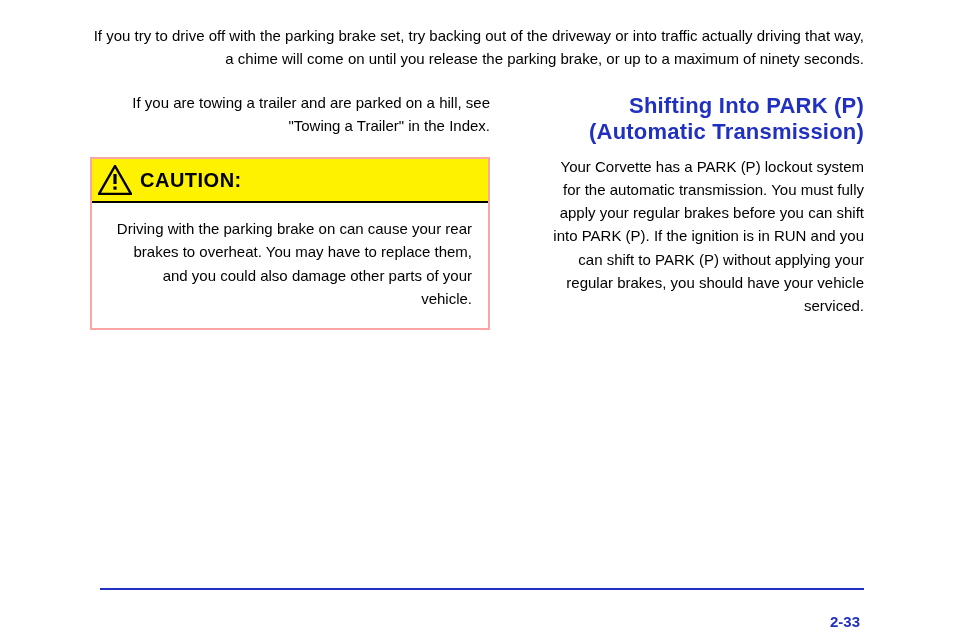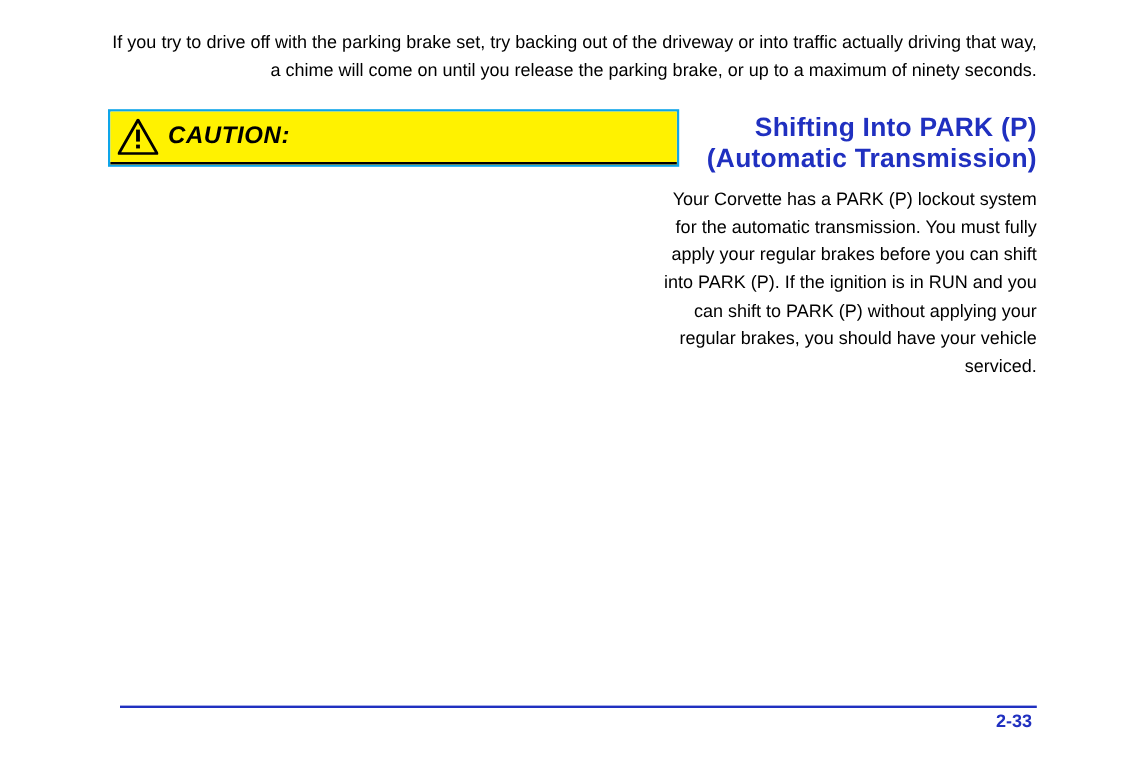--- a/index.html
+++ b/index.html
@@ -26,23 +26,22 @@
     align-items: flex-start;
   }
   .col-left { width: 400px; }
   .col-right { flex: 1; padding-top: 2px; }
   .para {
     font-size: 15px;
     line-height: 1.55;
     margin-bottom: 20px;
   }
   .caution-box {
-    width: 476px;
-    border: 2px solid #0ea5e9;
-    font-style: italic;
+    width: 400px;
+    border: 2px solid #fca5a5;
   }
   .caution-header {
     background: #fff200;
     border-bottom: 2px solid #000000;
     display: flex;
     align-items: center;
     gap: 8px;
     padding: 2px 6px 2px 6px;
     height: 44px;
   }
@@ -64,21 +63,21 @@
   .footer-line {
     position: absolute;
     left: 100px;
     right: 90px;
     bottom: 46px;
     border-top: 2px solid #2030c0;
   }
   .page-num {
     position: absolute;
     right: 94px;
-    bottom: 26px;
+    bottom: 6px;
     font-size: 15px;
     color: #2030c0;
     font-weight: bold;
   }
   .section-title {
     font-size: 22px;
     font-weight: bold;
     color: #2030c0;
     font-family: Arial, Helvetica, sans-serif;
     letter-spacing: 0.2px;
@@ -86,32 +85,34 @@
   }
 </style>
 </head>
 <body>
 
 <div class="page">
   <p class="main-body-text">If you try to drive off with the parking brake set, try backing out of the driveway or into traffic actually driving that way, a chime will come on until you release the parking brake, or up to a maximum of ninety seconds.</p>
 
   <div class="two-col">
     <div class="col-left">
+      <p class="para">If you are towing a trailer and are parked on a hill, see "Towing a Trailer" in the Index.</p>
 
       <div class="caution-box">
         <div class="caution-header">
           <span class="warn-icon">
             <svg viewBox="0 0 34 30" width="34" height="30">
               <path d="M17 1 L33 29 L1 29 Z" fill="none" stroke="#000" stroke-width="2.4" stroke-linejoin="round"></path>
               <rect x="15.4" y="9" width="3.2" height="10" fill="#000"></rect>
               <rect x="15.4" y="21.5" width="3.2" height="3.2" fill="#000"></rect>
             </svg>
           </span>
           <span class="caution-title">CAUTION:</span>
         </div>
+        <div class="caution-body">Driving with the parking brake on can cause your rear brakes to overheat. You may have to replace them, and you could also damage other parts of your vehicle.</div>
       </div>
     </div>
 
     <div class="col-right">
       <h2 class="section-title">Shifting Into PARK (P) (Automatic Transmission)</h2>
       <p class="para">Your Corvette has a PARK (P) lockout system for the automatic transmission. You must fully apply your regular brakes before you can shift into PARK (P). If the ignition is in RUN and you can shift to PARK (P) without applying your regular brakes, you should have your vehicle serviced.</p>
     </div>
   </div>
 </div>
 

